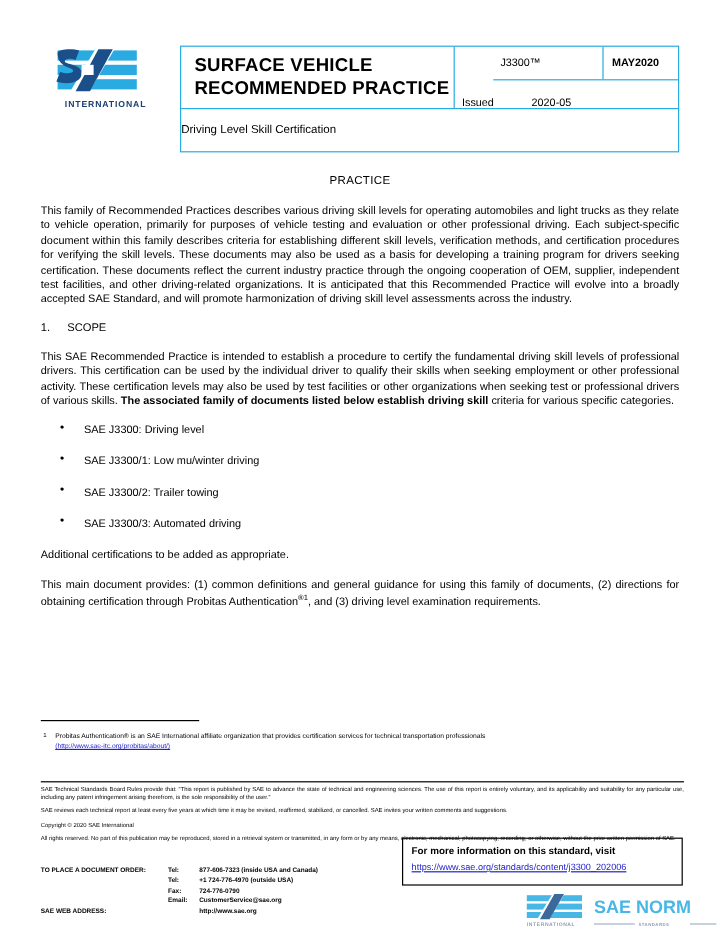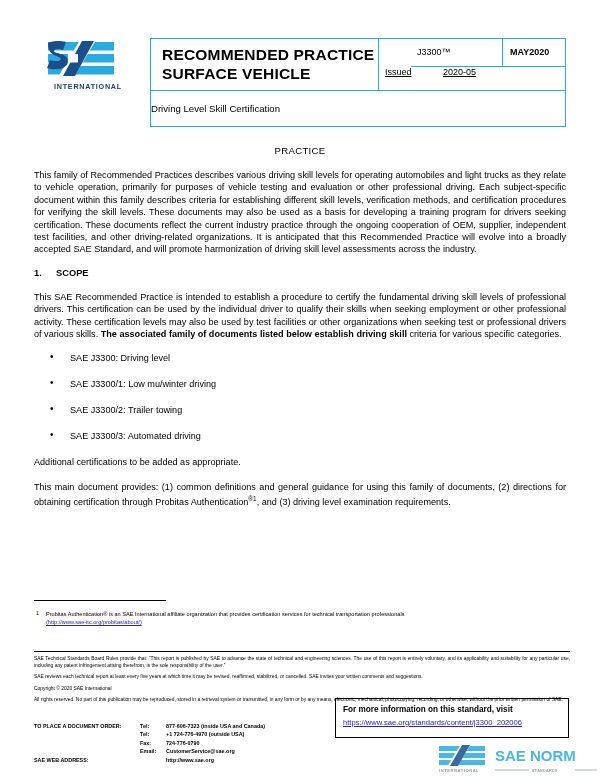--- a/index.html
+++ b/index.html
@@ -89,24 +89,23 @@
   .ht-date {
     flex: 0 0 62px;
     box-sizing: border-box;
     font-size: 9px;
     font-weight: bold;
     padding: 8px 0 0 7px;
   }
   .ht-rr2 {
     flex: 1;
     display: flex;
-    align-items: flex-start;
+    align-items: flex-end;
     font-size: 9px;
     padding-left: 6px;
-    text-decoration: underline;
   }
   .ht-issued-label { width: 58px; }
   .ht-issued-val { }
   .ht-bottom {
     border-top: 1.6px solid #29abe2;
     text-align: left;
     font-size: 9.6px;
     padding: 12px 0 12px 0;
   }
 
@@ -122,21 +121,20 @@
   }
   p.body {
     font-size: 9.1px;
     line-height: 12.4px;
     text-align: justify;
     margin: 0 0 12px 0;
   }
   .scope-head {
     font-size: 9.3px;
     margin: 6px 0 13px 0;
-    font-weight: bold;
   }
   .scope-head .num { display: inline-block; width: 22px; }
   ul.bullets {
     list-style: none;
     margin: 0 0 0 0;
     padding: 0;
   }
   ul.bullets li {
     font-size: 9.1px;
     line-height: 12px;
@@ -274,22 +272,22 @@
                  C34 29 22 31 13 28 L16 20 C22 22 27 21 27 19 C27 16 14 17 14 4 Z" fill="#1b4f8a"></path>
         <rect x="34" y="14" width="10" height="8.5" fill="#ffffff"></rect>
       </svg>
       <div class="logo-sub">INTERNATIONAL</div>
     </div>
 
     <div class="header-table">
       <div class="ht-row">
 
         <div class="ht-title-cell">
+          <div class="line">SURFACE VEHICLE</div>
           <div class="line">RECOMMENDED PRACTICE</div>
-          <div class="line">SURFACE VEHICLE</div>
         </div>
 
         <div class="ht-right">
           <div class="ht-rr1">
             <div class="ht-num">J3300™</div>
             <div class="ht-date">MAY2020</div>
           </div>
           <div class="ht-rr2">
             <span class="ht-issued-label">Issued</span>
             <span class="ht-issued-val">2020-05</span>

